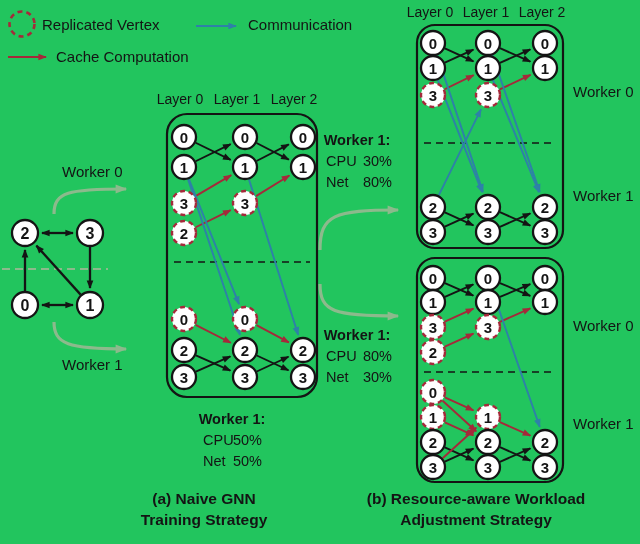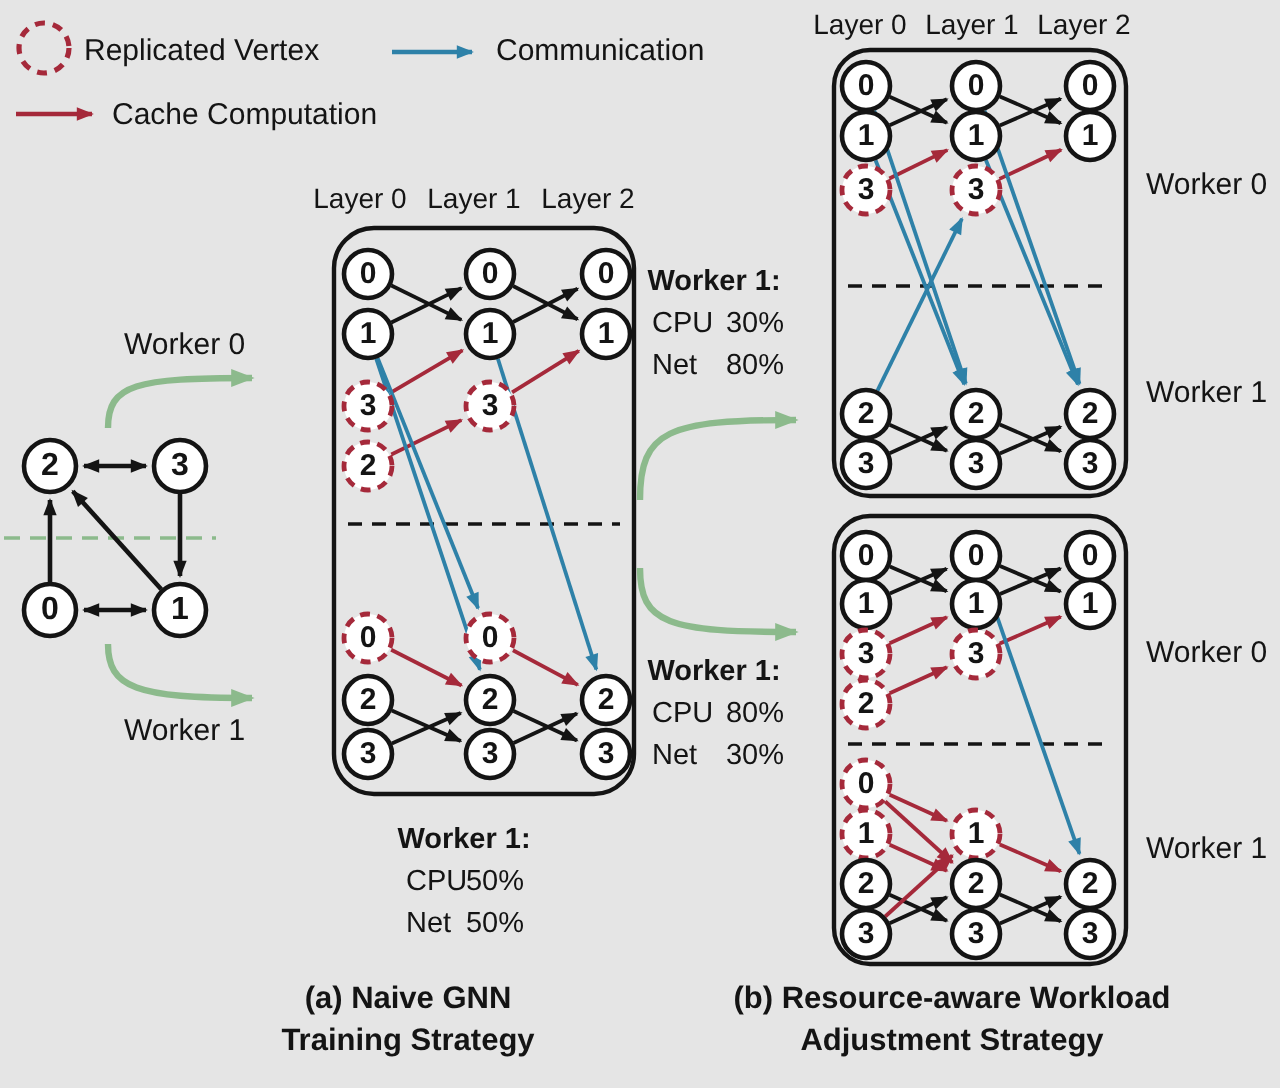--- a/index.html
+++ b/index.html
@@ -1,16 +1,16 @@
 <!DOCTYPE html>
 <html style="--c-black: #141414; --c-red: #a5293a; --c-blue: #2e81a8; --c-green: #8cba8c; --c-navy: #1f3050;"><head>
 <meta charset="utf-8">
 <style>
   html,body{margin:0;padding:0;background:#fff;}
-  .stage{width:640px;height:544px;position:relative;background:#e5e5e5;}
+  .stage{width:640px;height:544px;position:relative;background:#22c55e;}
   svg{font-family:"Liberation Sans", sans-serif;}
   text{fill:#141414;}
   .hdr{font-size:14px;}
   .lbl{font-size:15px;}
   .stat-title{font-size:14.5px;font-weight:bold;}
   .stat-row{font-size:14.5px;}
   .cap{font-size:15.5px;font-weight:bold;}
   .legend-txt{font-size:15px;}
 </style>
 </head>

